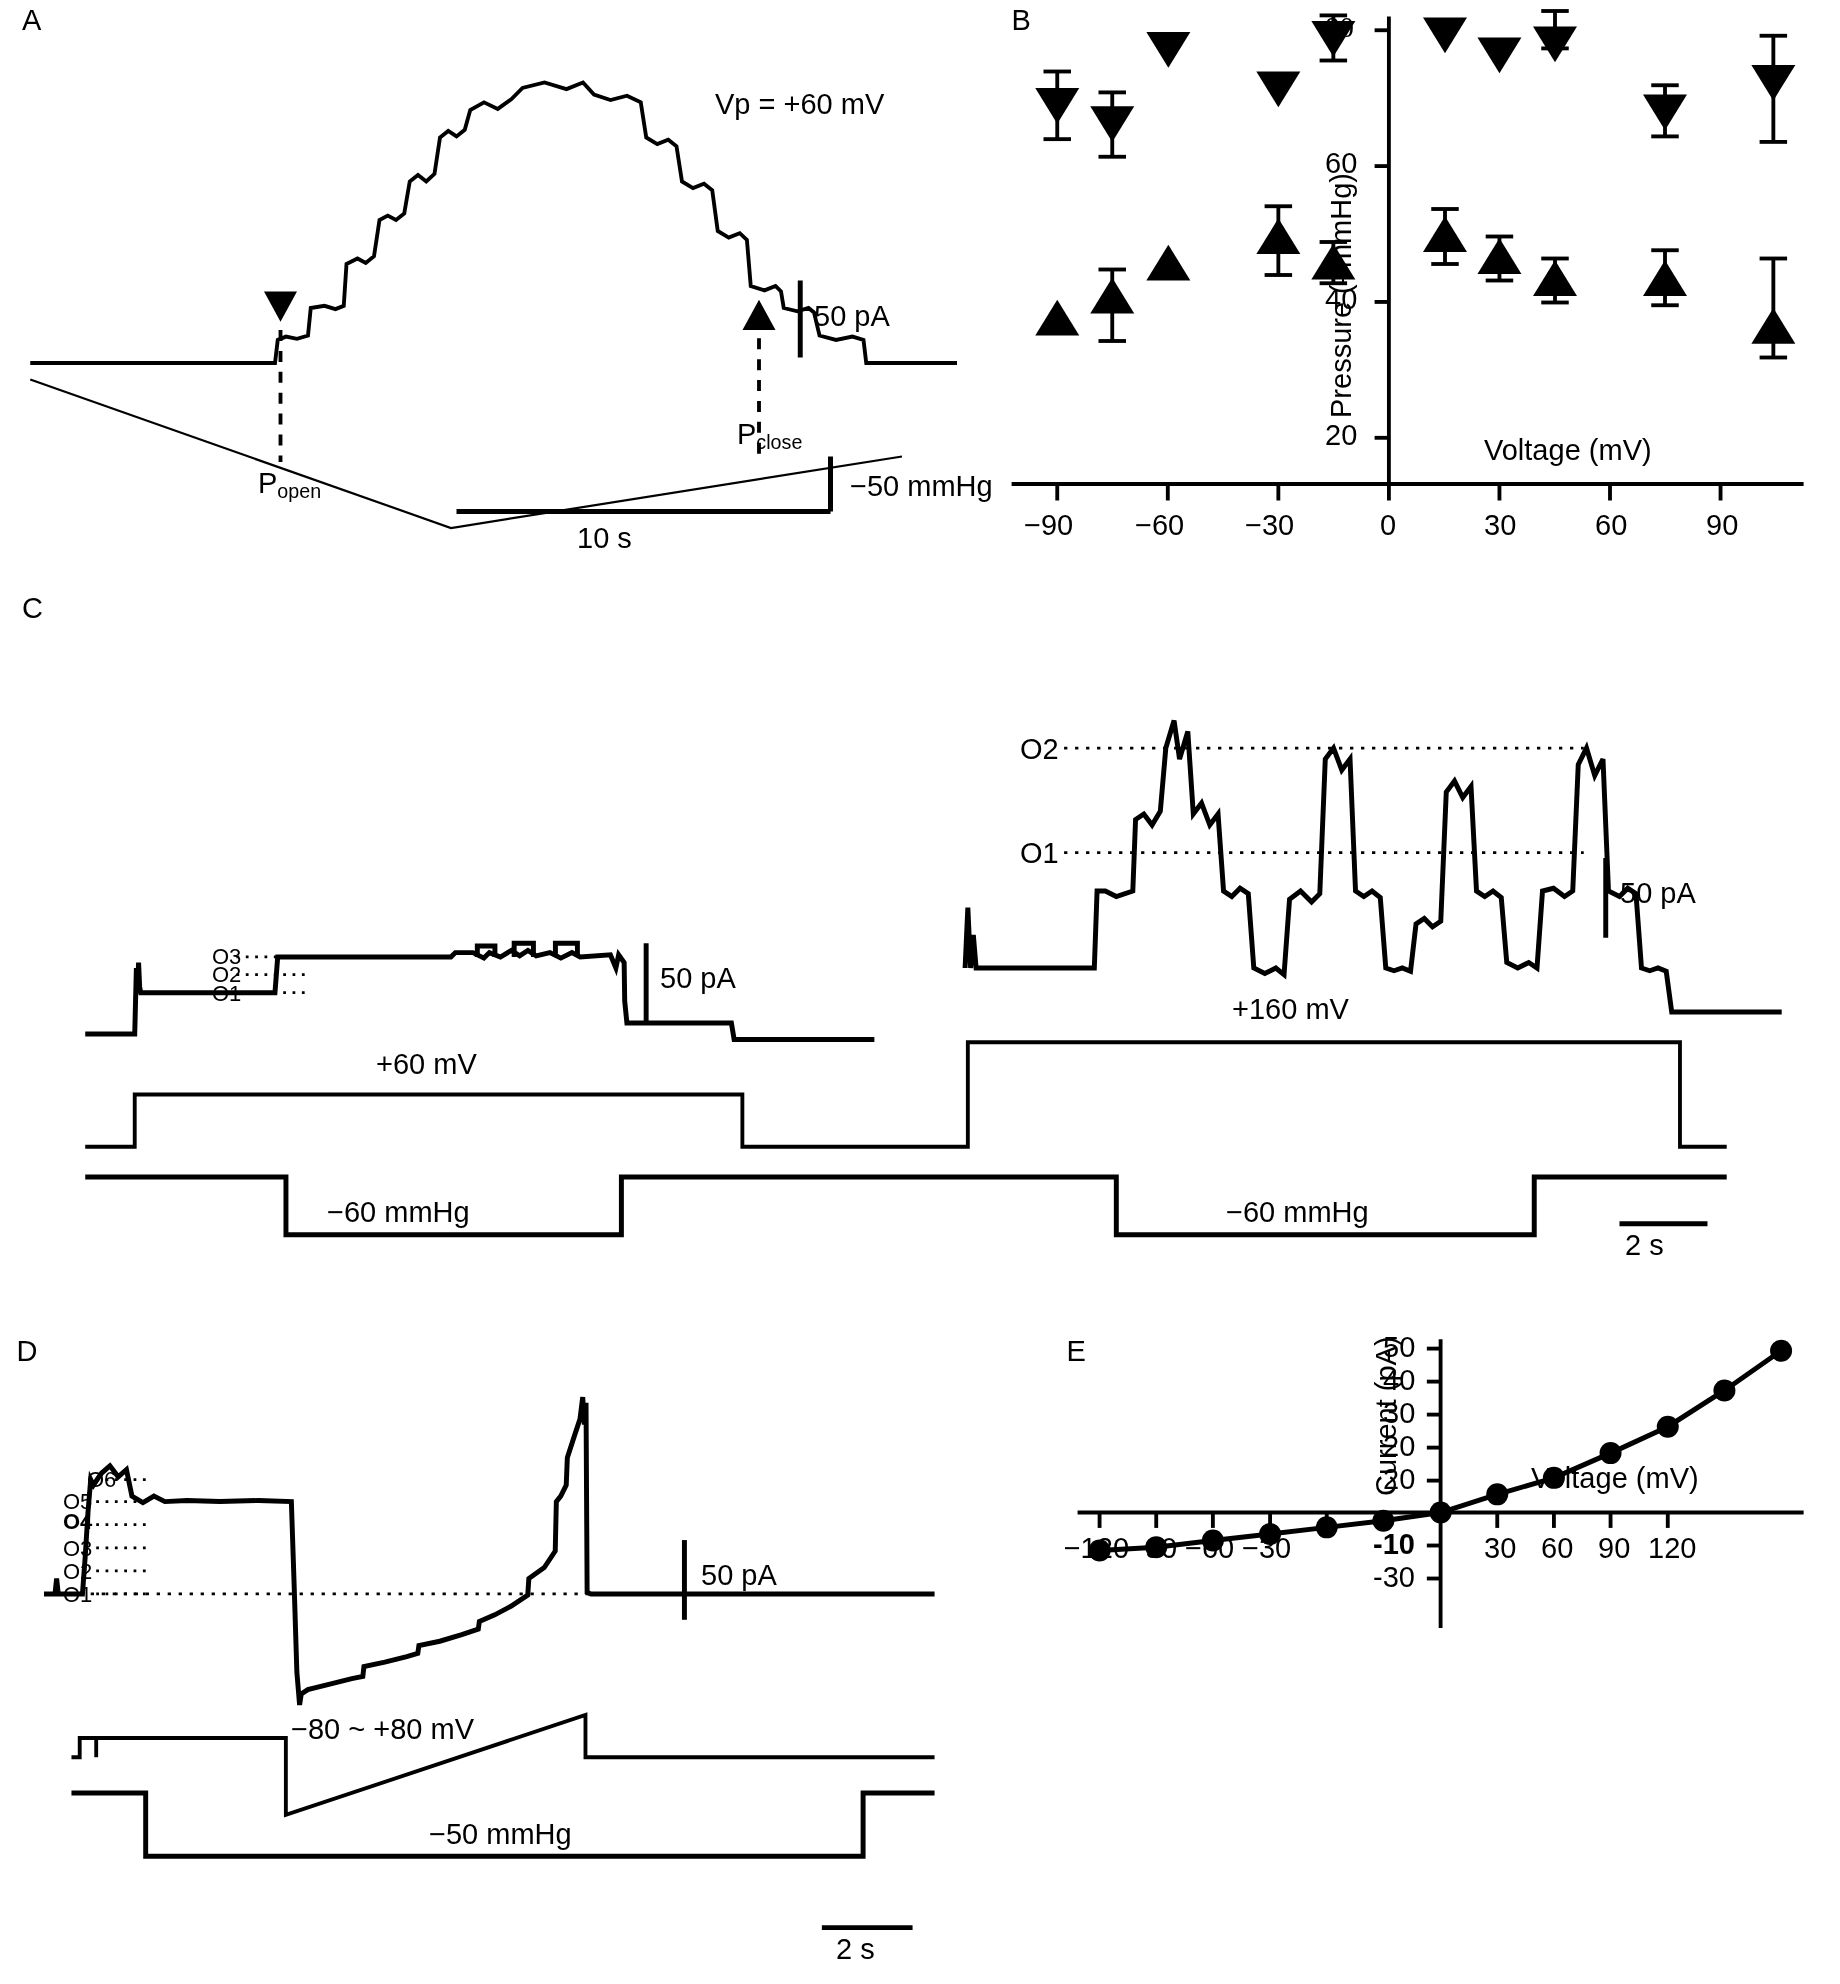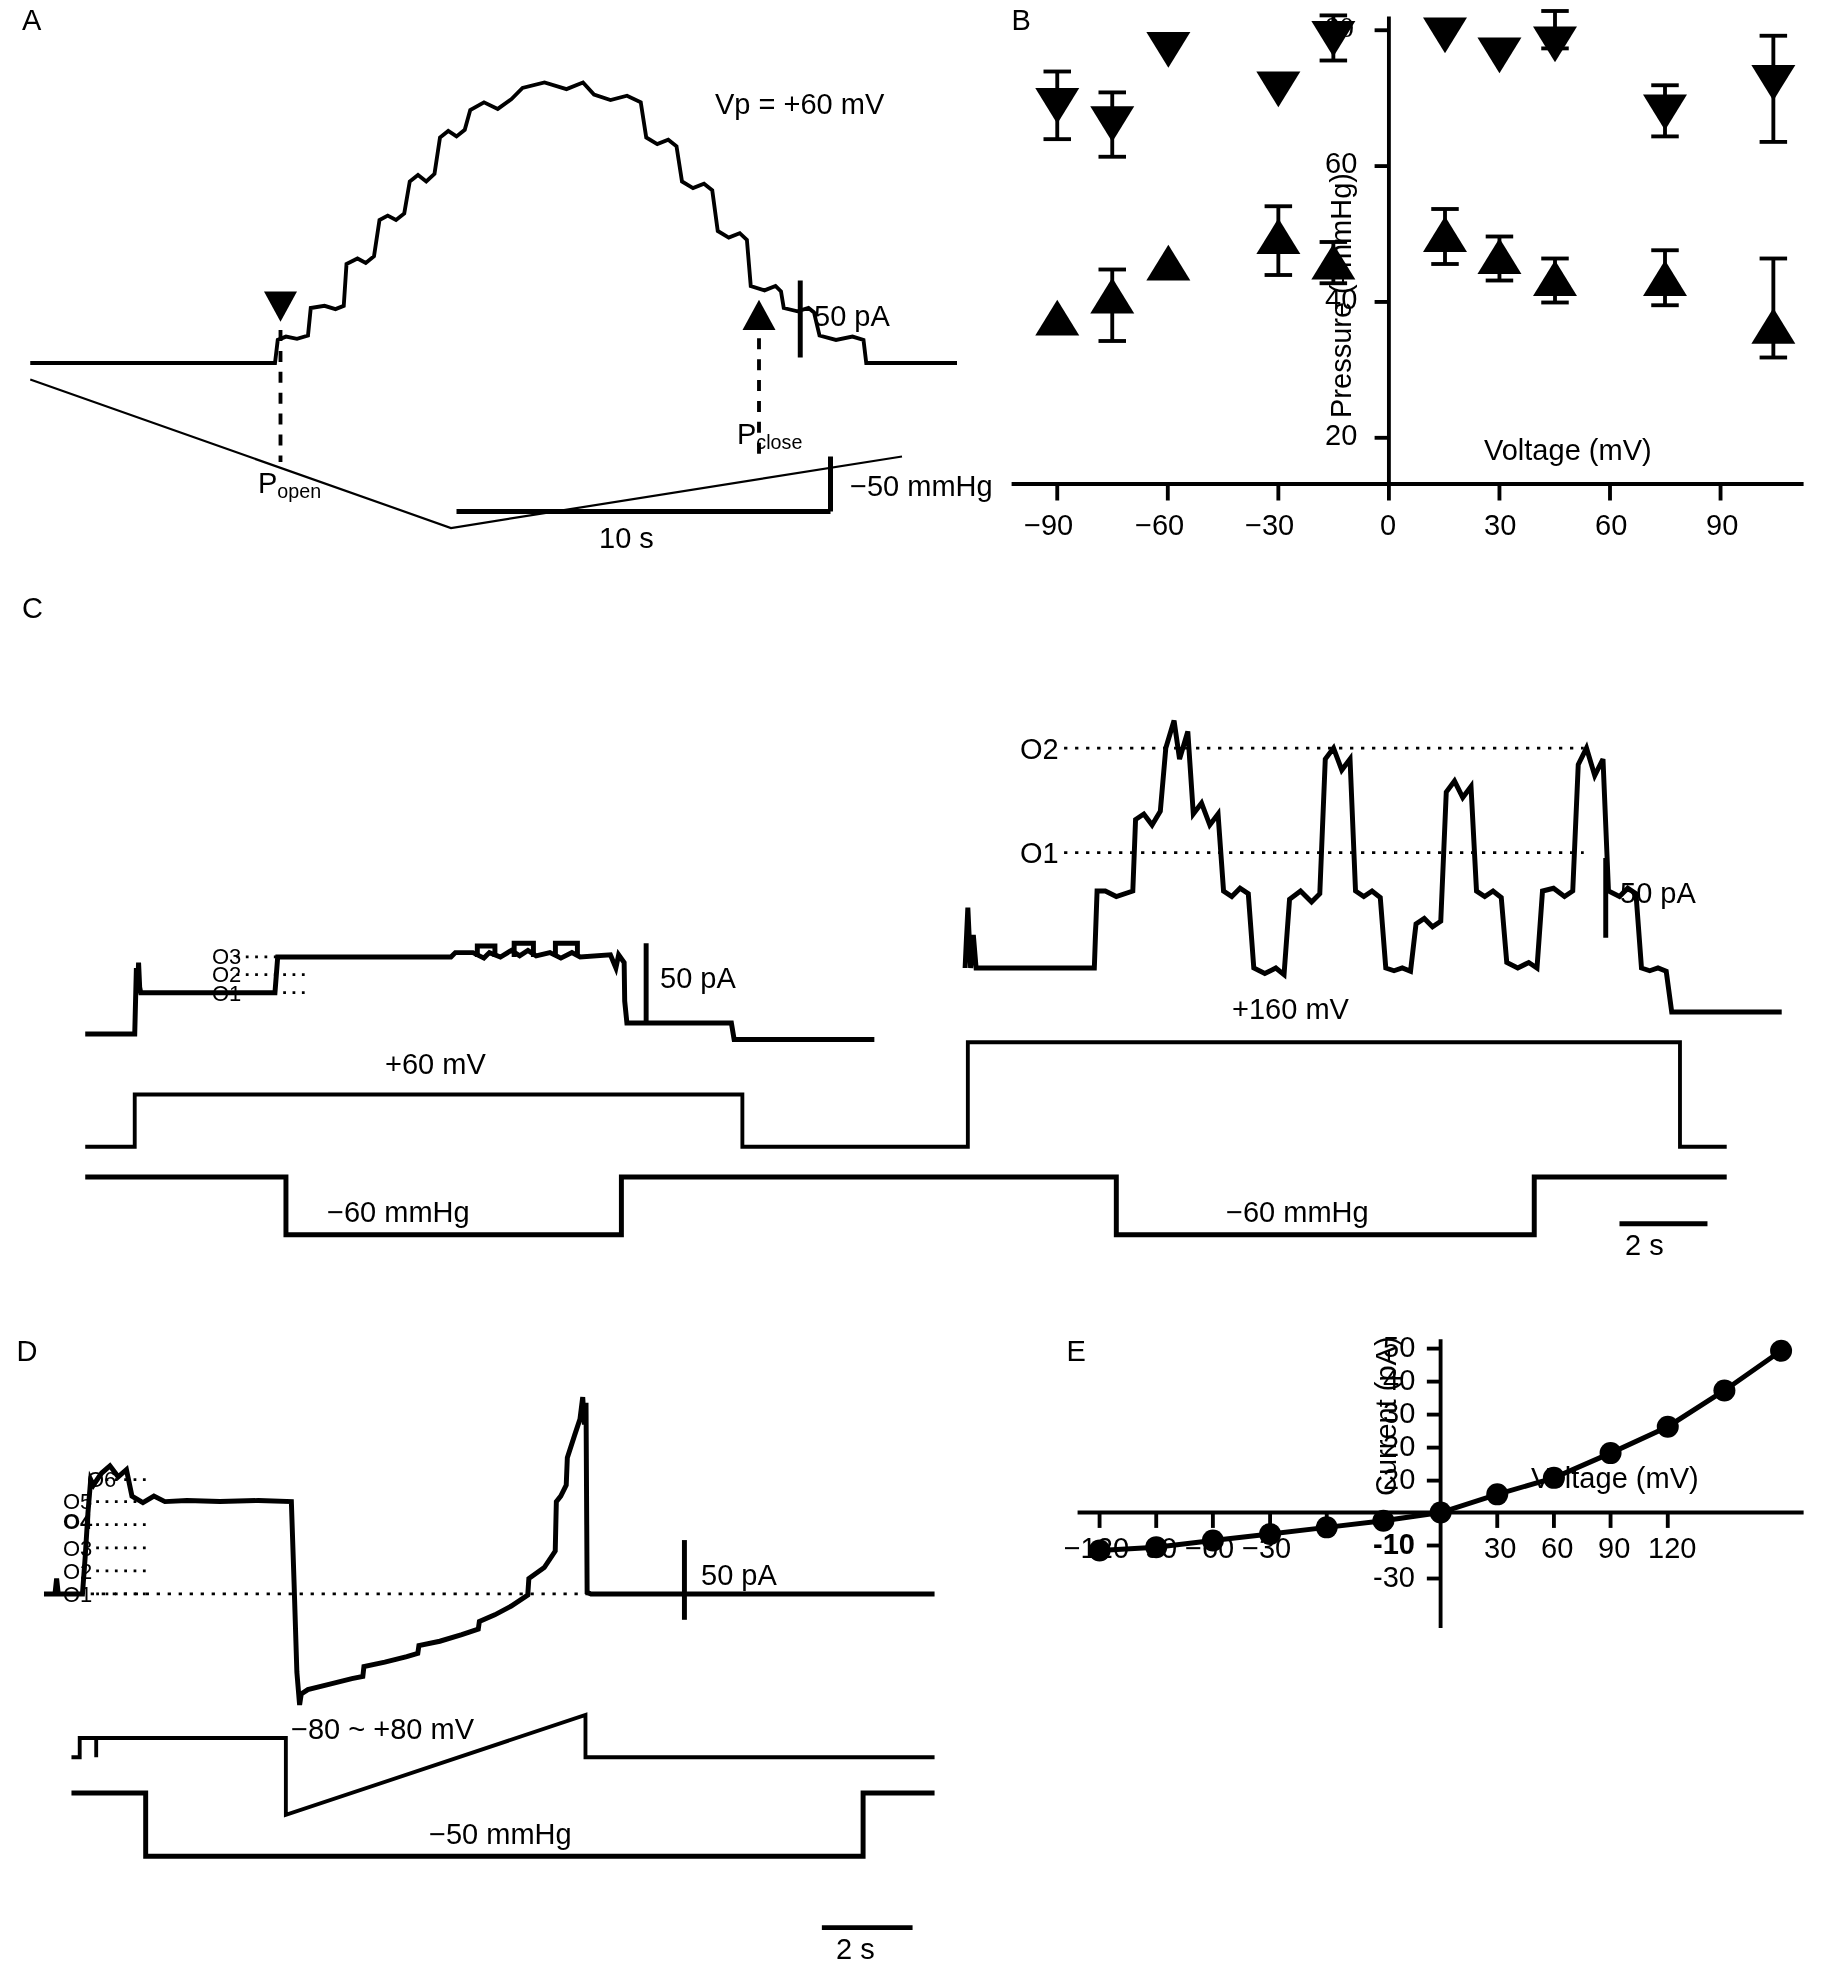--- a/index.html
+++ b/index.html
@@ -52,21 +52,21 @@
 
     <line x1="1455" y1="510" x2="1455" y2="650" stroke="#000" stroke-width="9"></line>
 
     <path fill="none" stroke="#000" stroke-width="9" d="M 1510,830 L 1510,930"></path>
 
     <path fill="none" stroke="#000" stroke-width="9" d="M 830,930 L 1510,930"></path>
   </svg>
 
   <div class="txt" style="left:814px;top:300px;">50 pA</div>
   <div class="txt" style="left:850px;top:470px;">−50 mmHg</div>
-  <div class="txt" style="left:599px;top:522px;">10 s</div>
+  <div class="txt" style="left:577px;top:522px;">10 s</div>
 
   <div class="txt" style="left:258px;top:467px;">
     <span>P</span><span class="sub">open</span>
   </div>
   <div class="txt" style="left:737px;top:418px;">
     <span>P</span><span class="sub">close</span>
   </div>
 </div>
 
 <div class="panel" style="left:995px;top:0;width:845px;height:583px;">
@@ -261,21 +261,21 @@
   <div class="txt-sm" style="left:212px;top:361px;">O3</div>
   <div class="txt-sm" style="left:212px;top:379px;">O2</div>
   <div class="txt-sm" style="left:212px;top:398px;">O1</div>
 
   <div class="txt" style="left:1020px;top:150px;">O2</div>
   <div class="txt" style="left:1020px;top:254px;">O1</div>
 
   <div class="txt" style="left:660px;top:379px;">50 pA</div>
   <div class="txt" style="left:1620px;top:294px;">50 pA</div>
 
-  <div class="txt" style="left:385px;top:465px;text-align:right;">+60 mV</div>
+  <div class="txt" style="left:376px;top:465px;text-align:right;">+60 mV</div>
   <div class="txt" style="left:1232px;top:410px;">+160 mV</div>
 
   <div class="txt" style="left:327px;top:613px;">−60 mmHg</div>
   <div class="txt" style="left:1226px;top:613px;">−60 mmHg</div>
 
   <div class="txt" style="left:1625px;top:646px;">2 s</div>
 </div>
 
 <div class="panel" style="left:0;top:1320px;width:1061px;height:665px;">
   <div class="plabel txt" style="left:16.5px;top:16.5px;">D</div>

